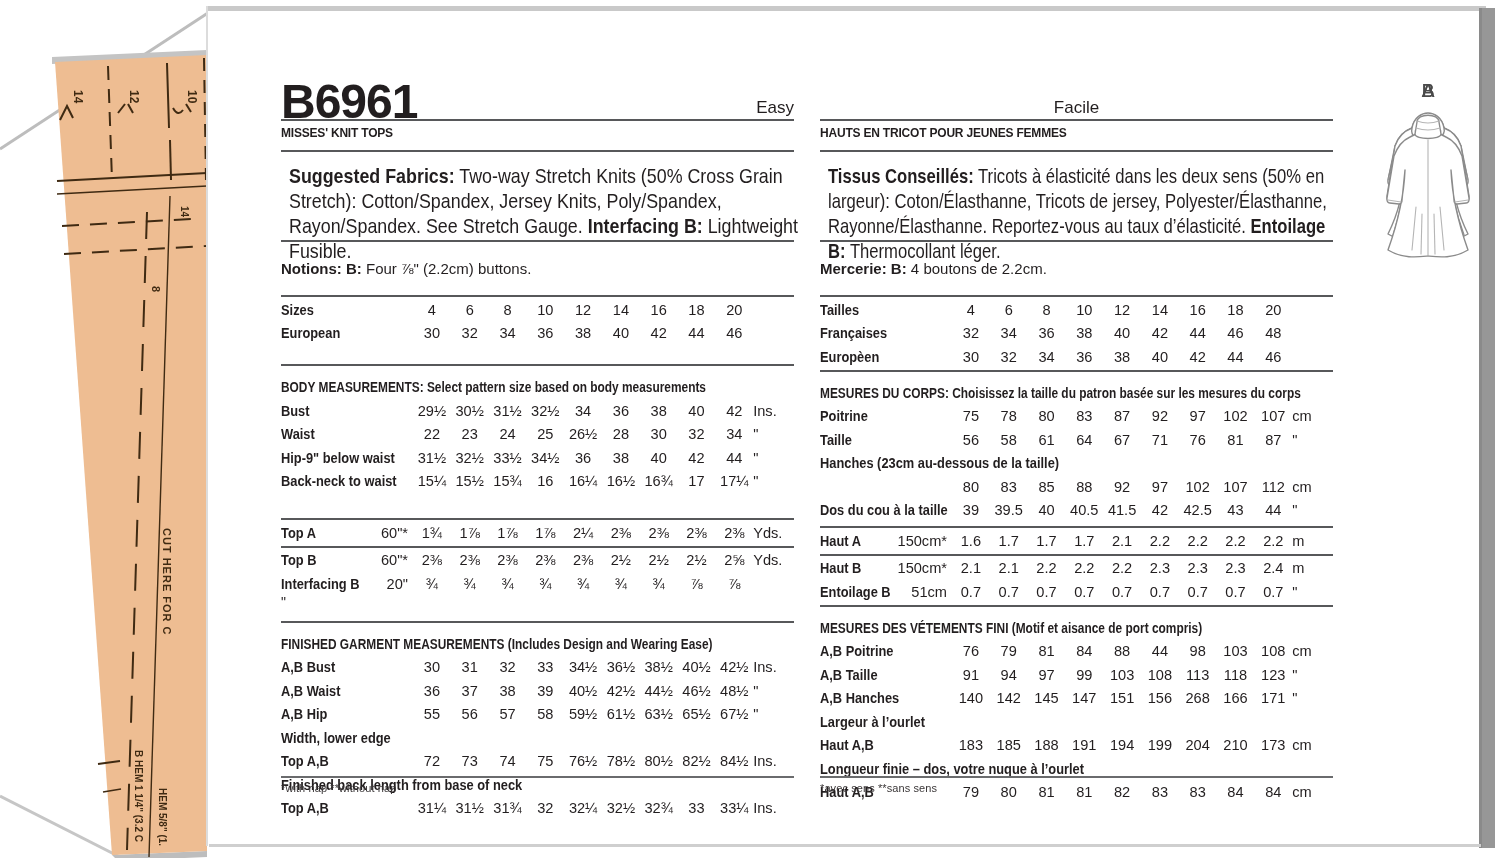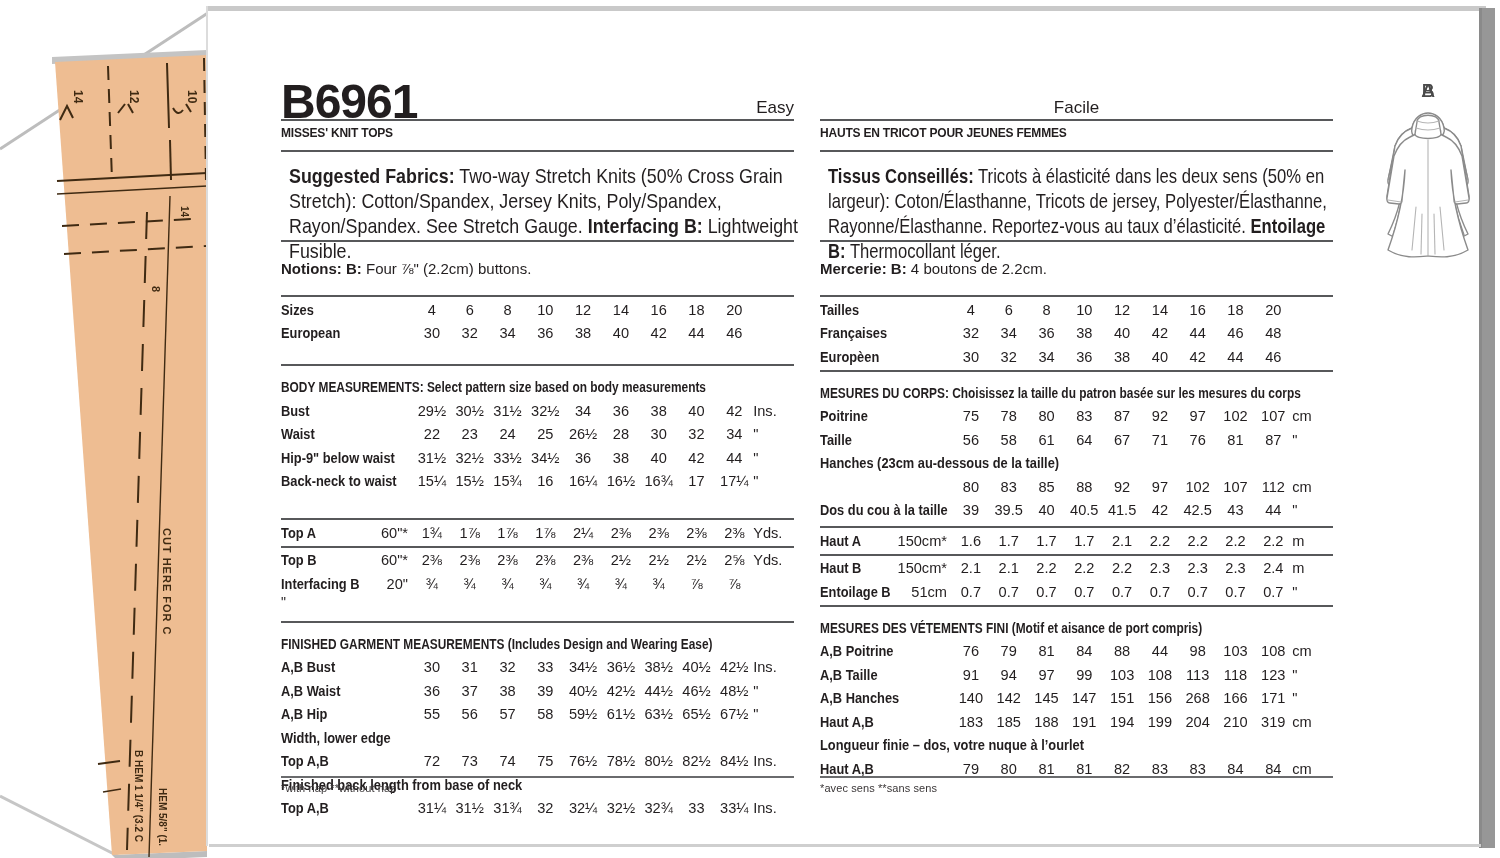--- a/index.html
+++ b/index.html
@@ -432,27 +432,35 @@
 
       <div class="trow">
         <span class="lab">
           <span class="lab-text">A,B Hanches</span>
           <span class="wid"></span>
         </span>
         <span class="cells"><span class="cell">140</span><span class="cell">142</span><span class="cell">145</span><span class="cell">147</span><span class="cell">151</span><span class="cell">156</span><span class="cell">268</span><span class="cell">166</span><span class="cell">171</span></span>
         <span class="unit">"</span>
       </div>
 
+      <div class="trow subhead">
+        <span class="lab">
+          <span class="lab-text">Largeur à l’ourlet</span>
+          <span class="wid"></span>
+        </span>
+        <span class="cells"></span>
+        <span class="unit"></span>
+      </div>
 
       <div class="trow">
         <span class="lab">
           <span class="lab-text">Haut A,B</span>
           <span class="wid"></span>
         </span>
-        <span class="cells"><span class="cell">183</span><span class="cell">185</span><span class="cell">188</span><span class="cell">191</span><span class="cell">194</span><span class="cell">199</span><span class="cell">204</span><span class="cell">210</span><span class="cell">319</span></span>
+        <span class="cells"><span class="cell">183</span><span class="cell">185</span><span class="cell">188</span><span class="cell">191</span><span class="cell">194</span><span class="cell">199</span><span class="cell">204</span><span class="cell">210</span><span class="cell">173</span></span>
         <span class="unit">cm</span>
       </div>
 
       <div class="trow subhead">
         <span class="lab">
           <span class="lab-text">Longueur finie – dos, votre nuque à l’ourlet</span>
           <span class="wid"></span>
         </span>
         <span class="cells"></span>
         <span class="unit"></span>

